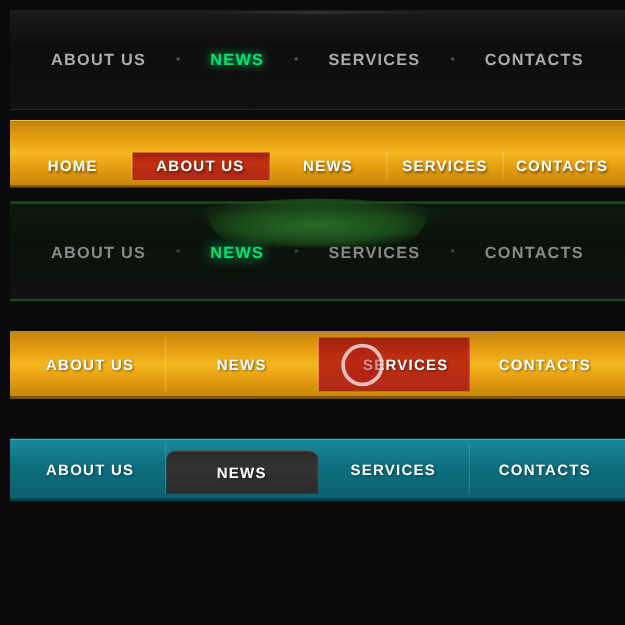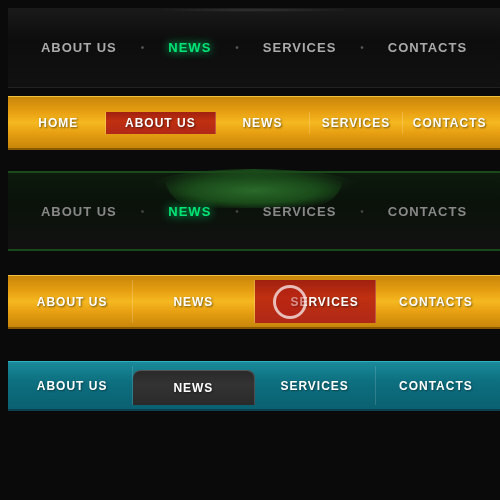--- a/index.html
+++ b/index.html
@@ -54,22 +54,22 @@
       color: #555;
       font-size: 10px;
     }
 
     
     .nav2 {
       width: 100%;
       height: 54px;
       background: linear-gradient(180deg, #c8860a 0%, #e8a012 30%, #f5b820 50%, #e8a012 70%, #c8860a 100%);
       display: flex;
-      align-items: center;
-      margin-bottom: 13px;
+      align-items: flex-end;
+      margin-bottom: 3px;
       border-top: 1px solid #f0c040;
       border-bottom: 2px solid #8a5a00;
     }
     .nav2 .nav2-item {
       flex: 1;
       display: flex;
       align-items: center;
       justify-content: center;
       color: #fff;
       font-size: 12px;

